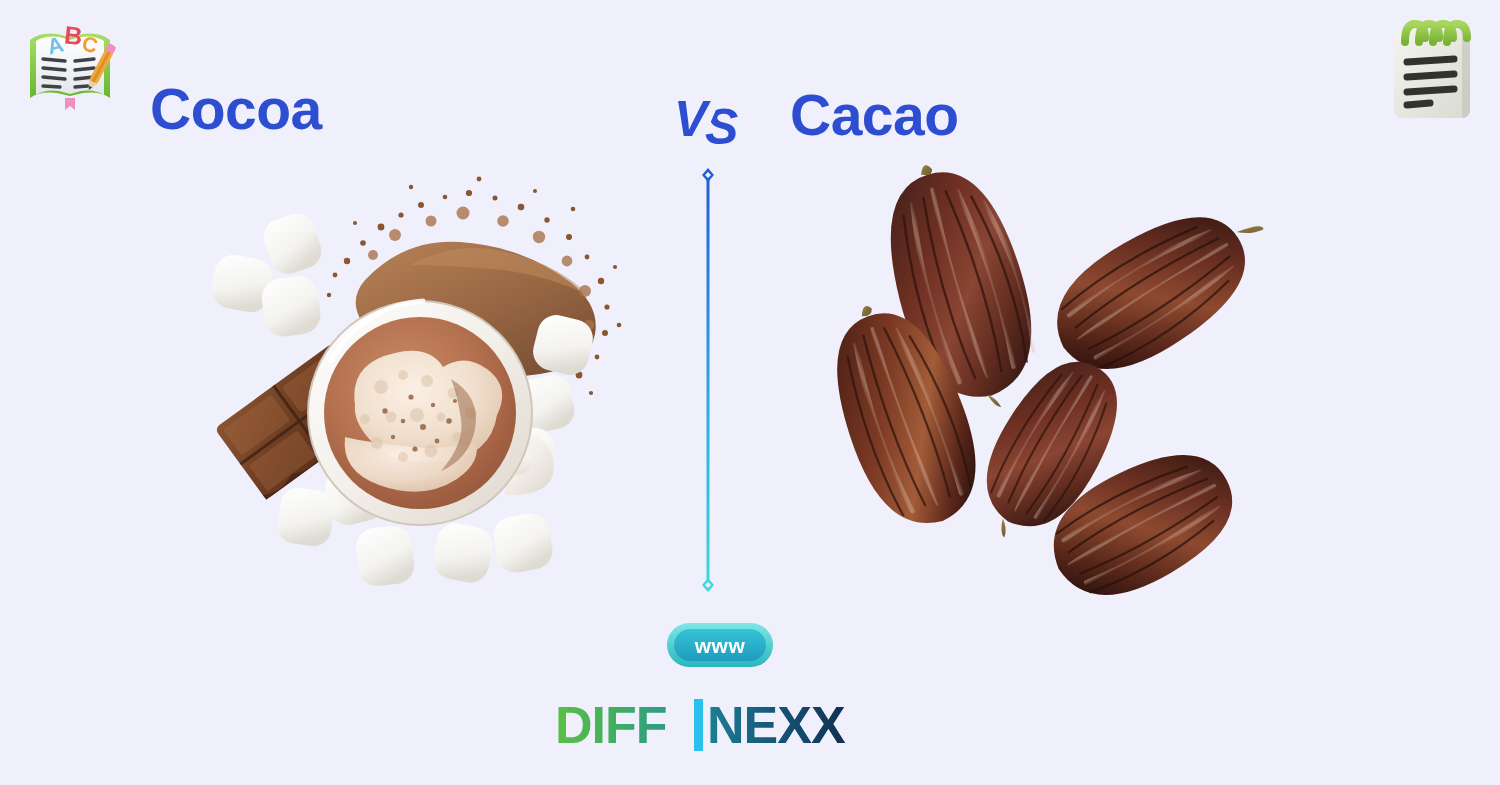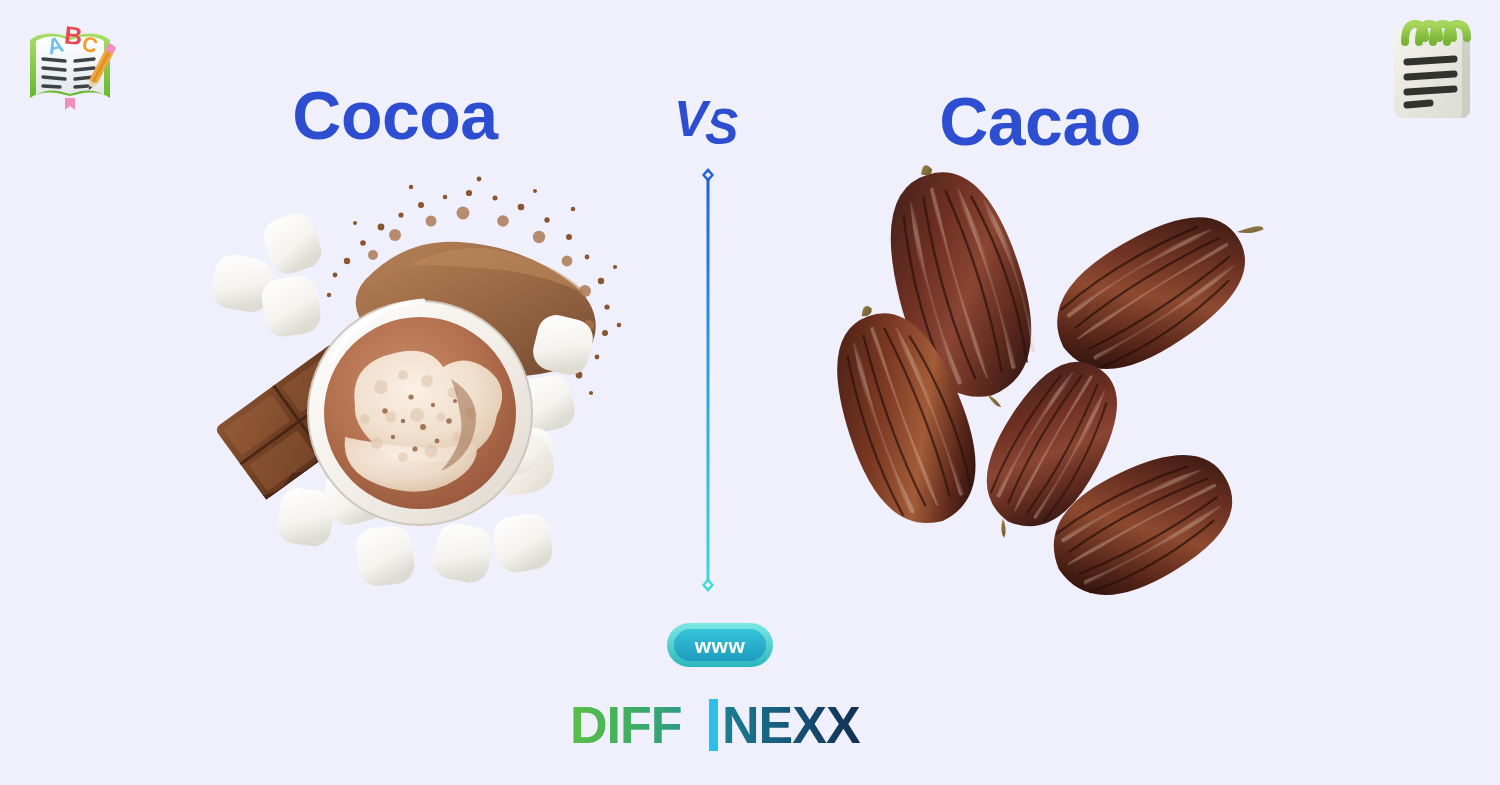--- a/index.html
+++ b/index.html
@@ -15,25 +15,25 @@
   .stage { position: absolute; inset: 0; background: #f0f0fc; }
 
   
   .corner-icon { position: absolute; }
   #book-icon  { left: 18px;  top: 14px;  width: 104px; height: 98px; }
   #pad-icon   { right: 14px; top: 12px;  width: 100px; height: 112px; }
 
   
   .title {
     position: absolute;
-    font-size: 68px;
+    font-size: 57px;
     font-weight: 700;
     color: #2d4ed0;
     letter-spacing: -0.5px;
-    text-align: center;
+    text-align: left;
     white-space: nowrap;
   }
   #title-left  { left: 150px;  top: 76px;  width: 490px; }
   #title-right { left: 790px;  top: 82px;  width: 500px; }
 
   
   #vs-badge {
     position: absolute;
     left: 668px; top: 78px;
     width: 84px; height: 82px;
@@ -58,21 +58,21 @@
   #www-badge {
     position: absolute;
     left: 665px; top: 619px;
     width: 110px; height: 52px;
   }
   #www-badge svg { display: block; width: 100%; height: 100%; }
 
   
   #brand-logo {
     position: absolute;
-    left: 570px; top: 695px;
+    left: 555px; top: 695px;
     width: 330px; height: 64px;
   }
   #brand-logo svg { display: block; width: 100%; height: 100%; }
 </style>
 </head>
 <body>
 
 <div class="stage">
 
   <div class="corner-icon" id="book-icon">

